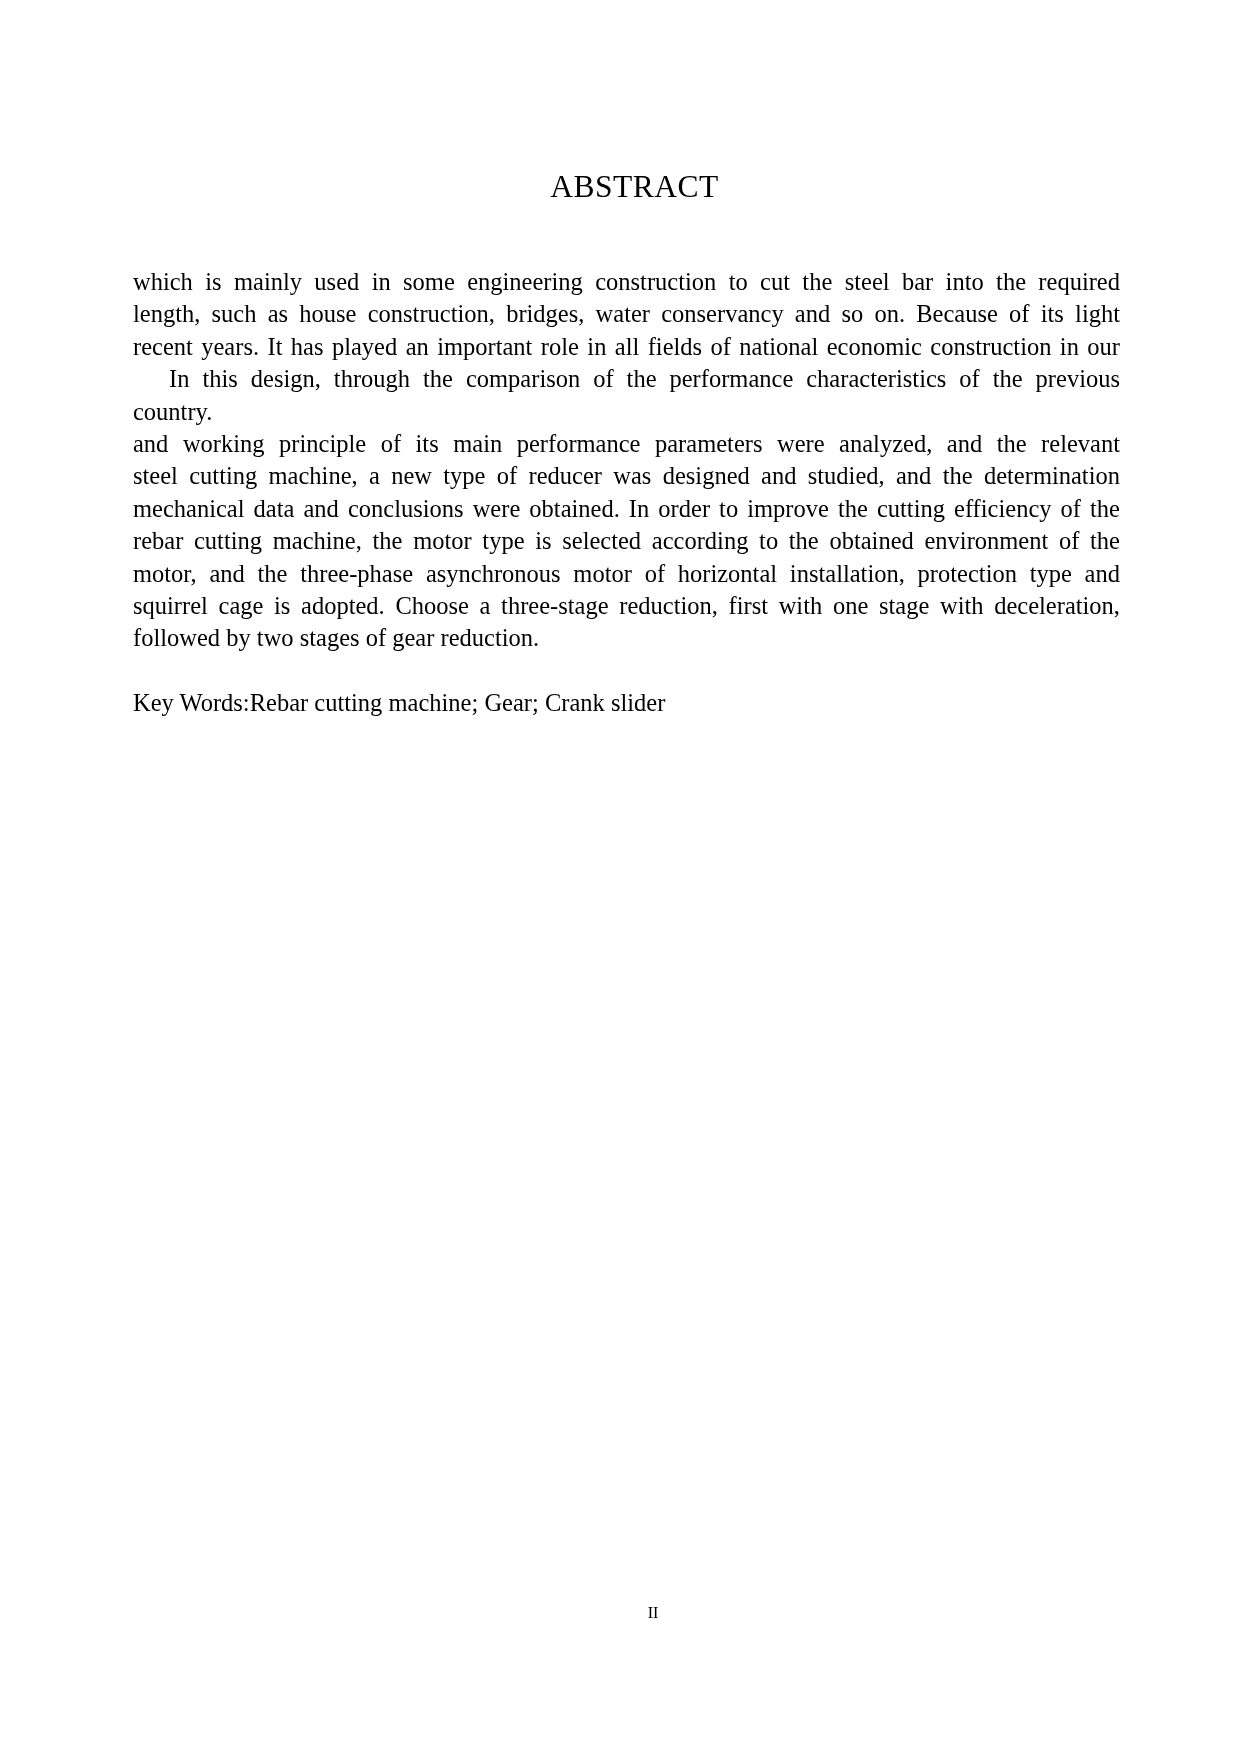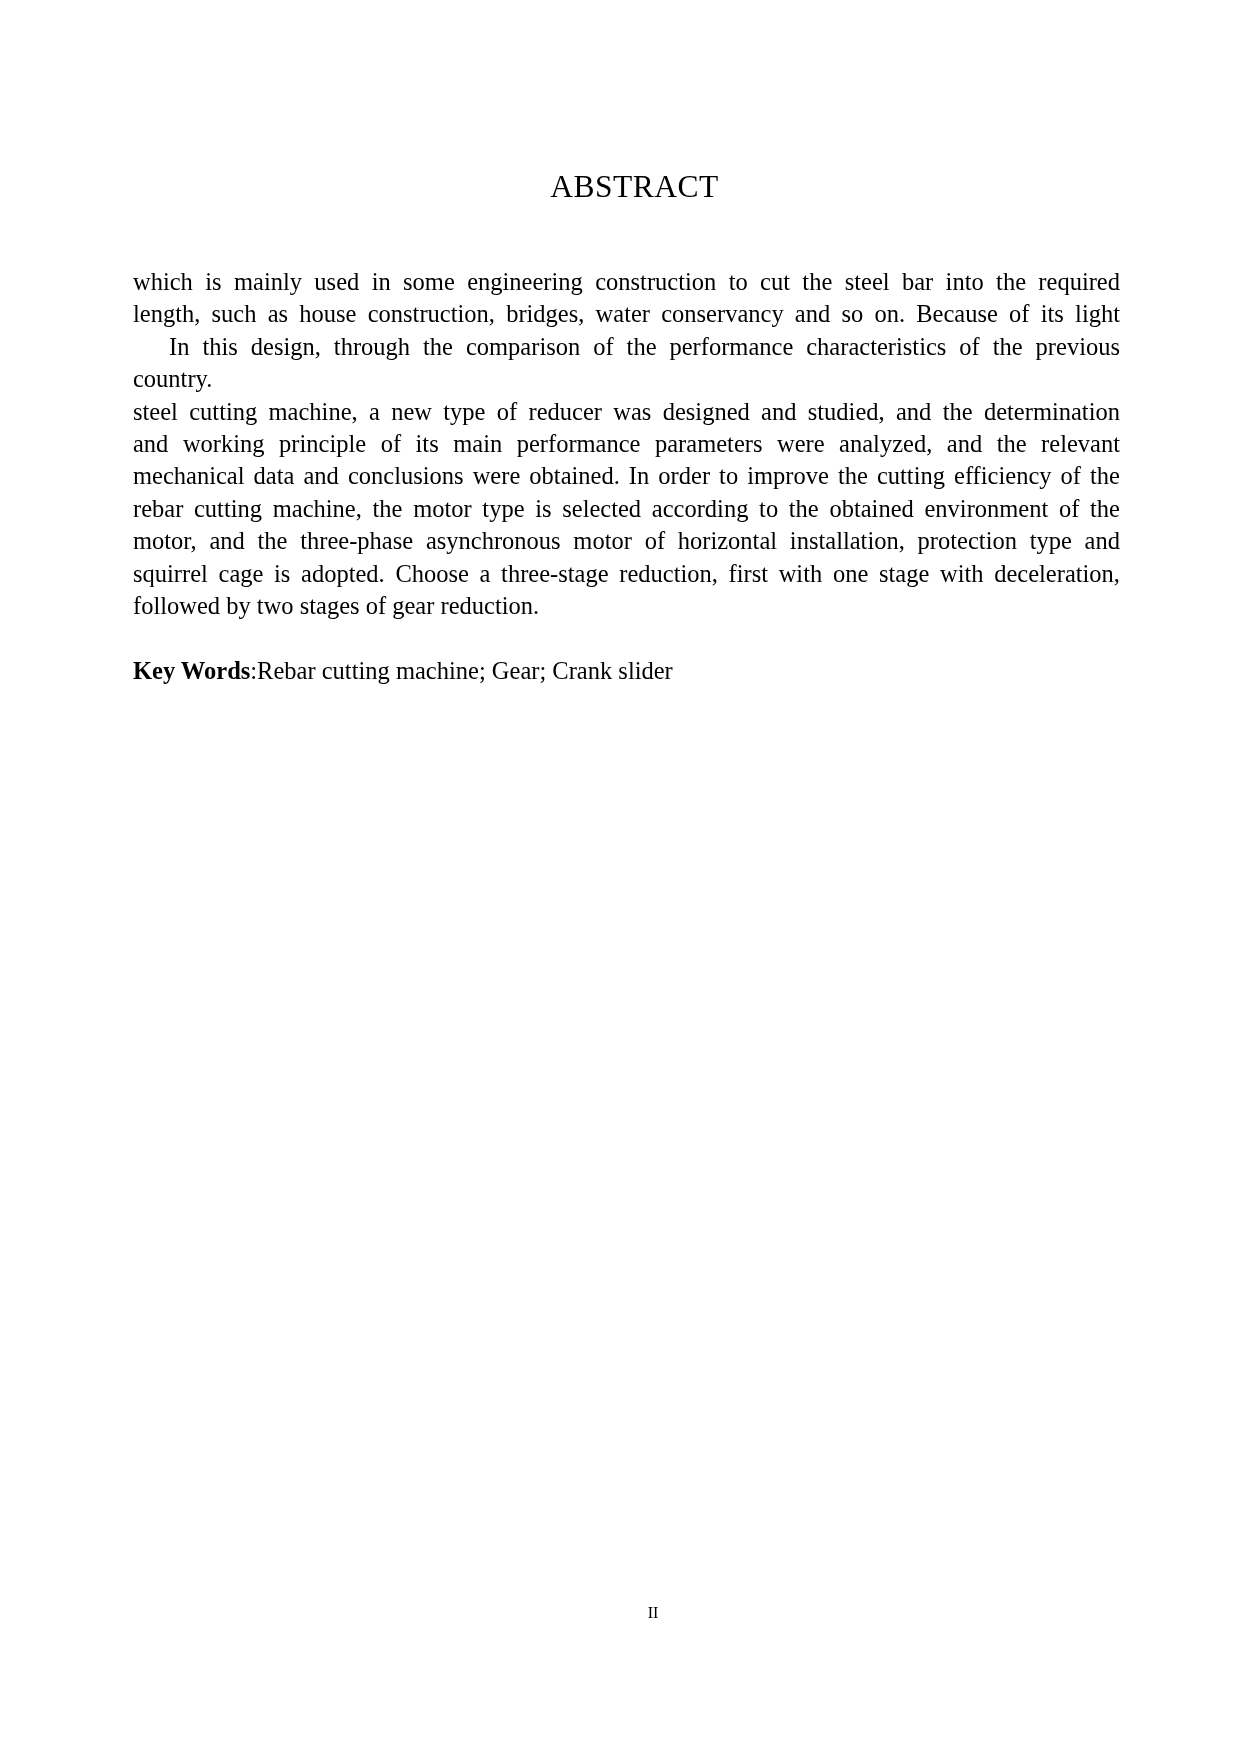--- a/index.html
+++ b/index.html
@@ -47,21 +47,21 @@
     text-align: left;
     text-align-last: left;
   }
   .line.indent {
     text-indent: 36px;
   }
   .line.spacer {
     height: 32.4px;
   }
   .kw-label {
-    font-weight: bold;
+    font-weight: normal;
   }
   .page-number {
     position: absolute;
     top: 1597px;
     left: 523px;
     width: 260px;
     height: 32.4px;
     line-height: 32.4px;
     text-align: center;
     font-size: 16px;
@@ -71,25 +71,26 @@
 <body>
 
 <div class="page">
 
   <div class="doc-title">ABSTRACT</div>
 
   <div class="body-block">
 
     <div class="line">which is mainly used in some engineering construction to cut the steel bar into the required</div>
     <div class="line">length, such as house construction, bridges, water conservancy and so on. Because of its light</div>
+    <div class="line">recent years. It has played an important role in all fields of national economic construction in our</div>
     <div class="line indent">In this design, through the comparison of the performance characteristics of the previous</div>
 
     <div class="line lastline">country.</div>
+    <div class="line">and working principle of its main performance parameters were analyzed, and the relevant</div>
     <div class="line">steel cutting machine, a new type of reducer was designed and studied, and the determination</div>
-    <div class="line">and working principle of its main performance parameters were analyzed, and the relevant</div>
     <div class="line">mechanical data and conclusions were obtained. In order to improve the cutting efficiency of the</div>
     <div class="line">rebar cutting machine, the motor type is selected according to the obtained environment of the</div>
     <div class="line">motor, and the three-phase asynchronous motor of horizontal installation, protection type and</div>
     <div class="line">squirrel cage is adopted. Choose a three-stage reduction, first with one stage with deceleration,</div>
     <div class="line lastline">followed by two stages of gear reduction.</div>
 
     <div class="line spacer"></div>
 
     <div class="line lastline"><span class="kw-label">Key Words</span><span>:Rebar cutting machine; Gear; Crank slider</span></div>
 

